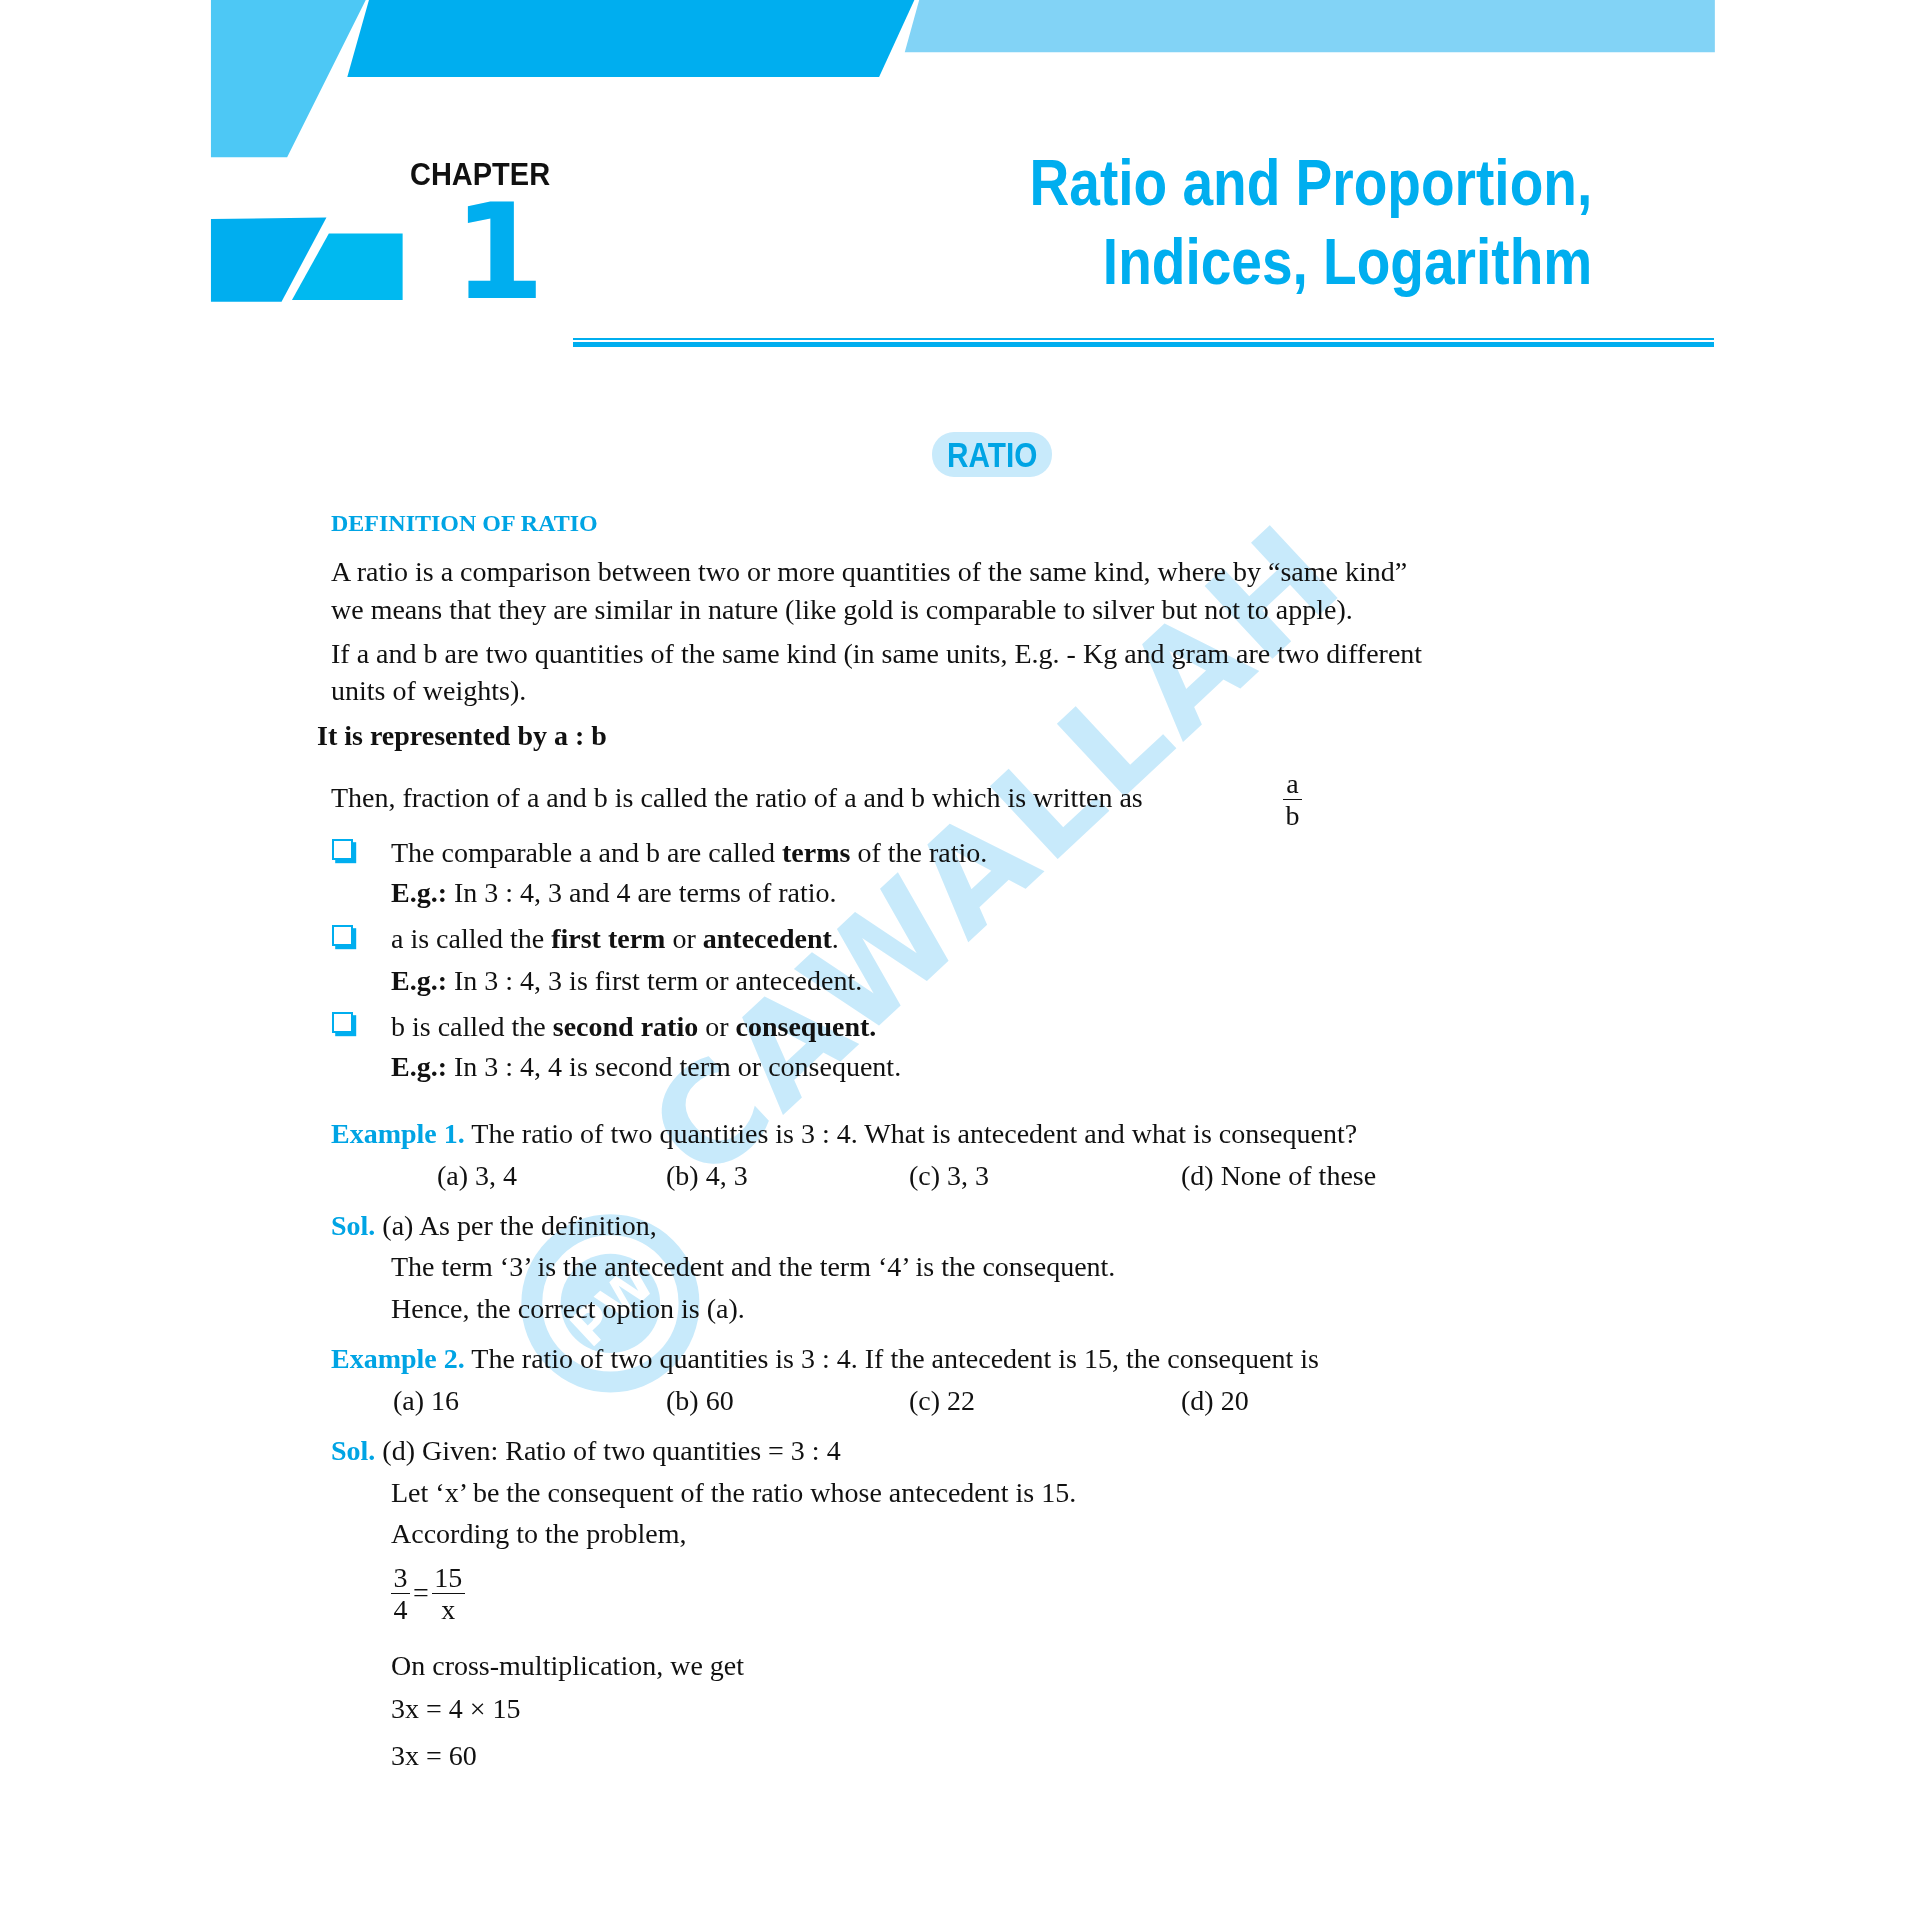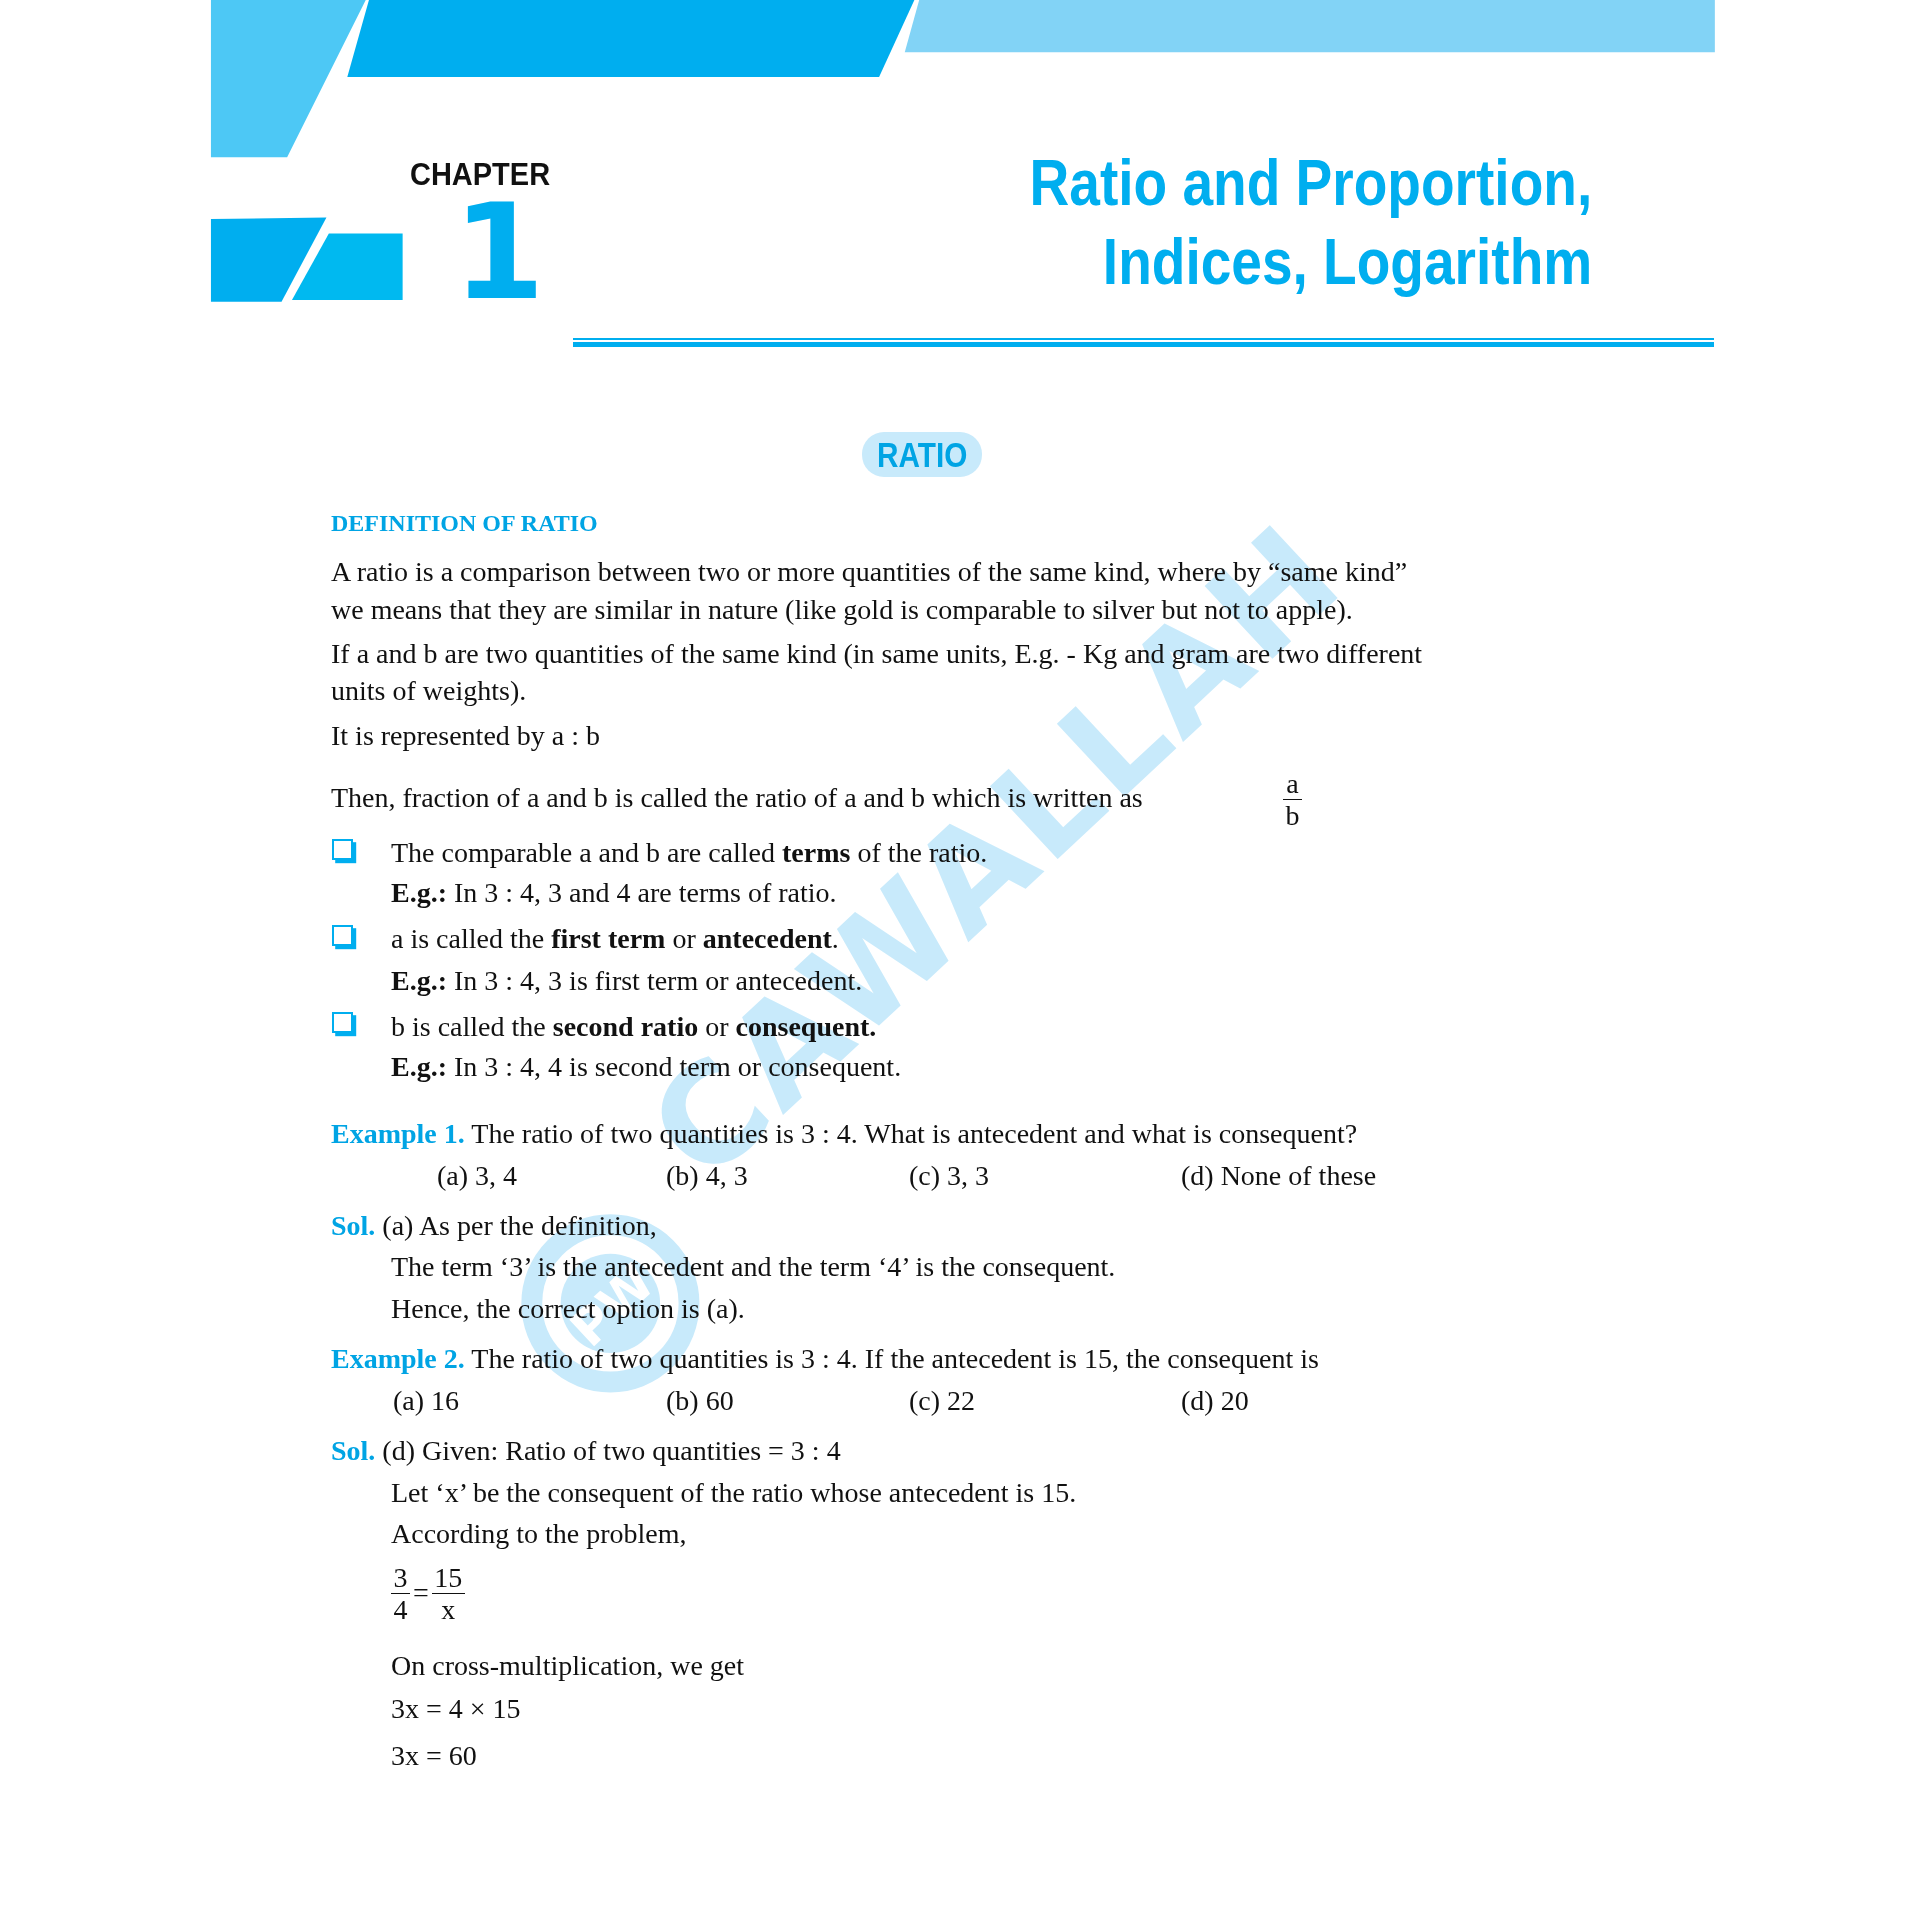--- a/index.html
+++ b/index.html
@@ -26,21 +26,21 @@
     position:absolute; right:333px; top:144px; text-align:right;
     font-family:"Liberation Sans", "DejaVu Sans", sans-serif;
     font-weight:700; font-size:64px; line-height:79px; color:#00AEEF;
   }
   .title span { display:block; transform:scaleX(0.86); transform-origin:right center; }
 
   .rule-thin { position:absolute; left:573px; top:338px; width:1141px; height:2.4px; background:#00AEEF; }
   .rule-thick { position:absolute; left:573px; top:342px; width:1141px; height:4.8px; background:#00AEEF; }
 
   .section-badge {
-    position:absolute; left:862px; top:432px; width:120px; height:45px;
+    position:absolute; left:932px; top:432px; width:120px; height:45px;
     background:#C8EAFB; display:flex; align-items:center; justify-content:center;border-radius:22px;
   }
   .section-badge span {
     font-family:"Liberation Sans", "DejaVu Sans", sans-serif; font-weight:700;
     font-size:35px; color:#00A4E4; transform:scaleX(0.85);
   }
 
   
   .watermark { position:absolute; left:0; top:0; width:1925px; height:1925px; pointer-events:none; }
 
@@ -97,21 +97,21 @@
   </g>
   <text x="880" y="1480" font-family="DejaVu Sans, sans-serif" font-weight="700" font-size="170" fill="#C8EAFB" letter-spacing="6" transform="rotate(-43 880 1480)">CAWALLAH</text>
 </svg>
 
 <div class="h-def">DEFINITION OF RATIO</div>
 
 <div class="line" style="left:331px; top:556px;">A ratio is a comparison between two or more quantities of the same kind, where by “same kind”</div>
 <div class="line" style="left:331px; top:594px;">we means that they are similar in nature (like gold is comparable to silver but not to apple).</div>
 <div class="line" style="left:331px; top:638px;">If a and b are two quantities of the same kind (in same units, E.g. - Kg and gram are two different</div>
 <div class="line" style="left:331px; top:675px;">units of weights).</div>
-<div class="line" style="left:331px; top:720px;">It is represented by a : b</div>
+<div class="line" style="left:317px; top:720px;font-weight:bold;">It is represented by a : b</div>
 <div class="line" style="left:331px; top:782px;">Then, fraction of a and b is called the ratio of a and b which is written as</div>
 
 <div class="frac" style="left:1283px; top:770px;">
   <span class="num">a</span>
   <span class="bar"></span>
   <span class="num">b</span>
 </div>
 
 <div class="bullet" style="left:332px; top:839px;"></div>
 <div class="line" style="left:391px; top:837px;"><span>The comparable a and b are called </span><b>terms</b><span> of the ratio.</span><b></b><span></span></div>

